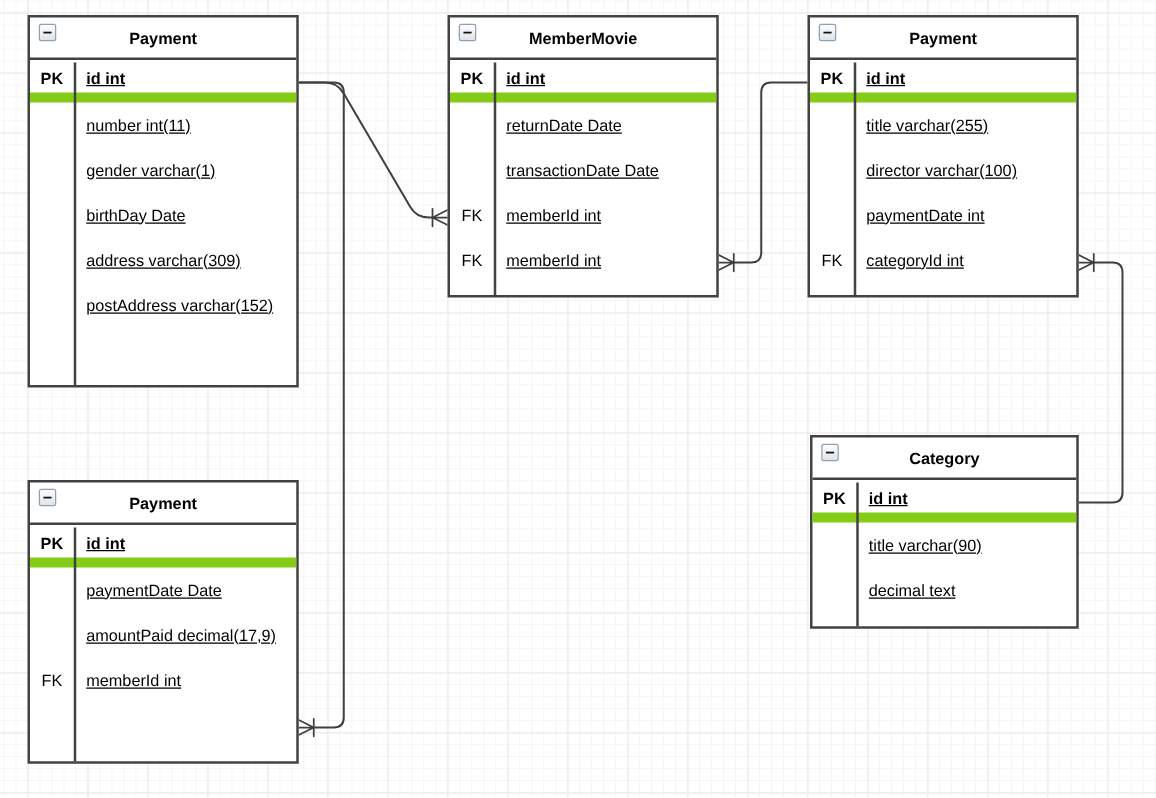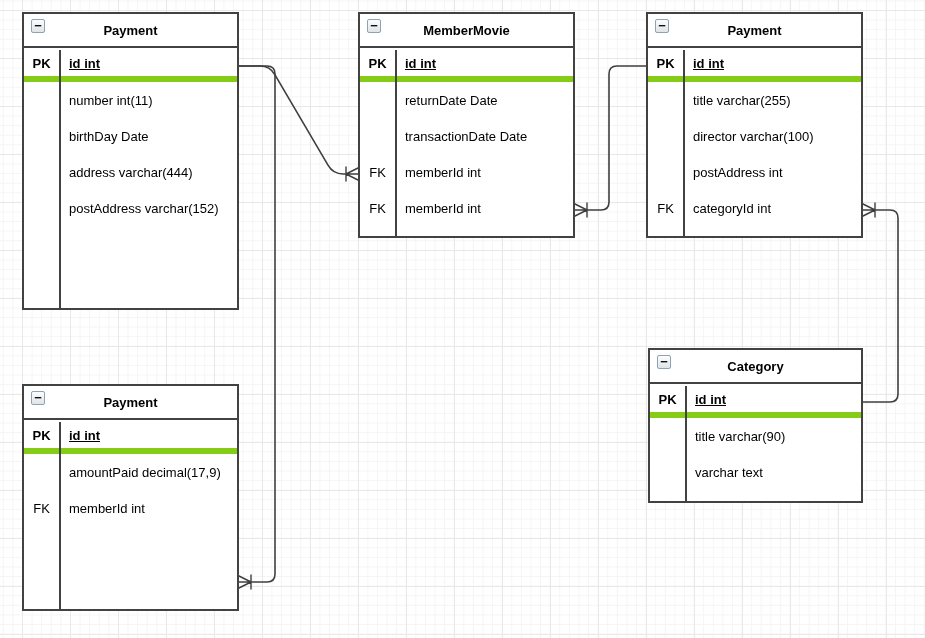--- a/index.html
+++ b/index.html
@@ -41,27 +41,27 @@
     display:flex; align-items:center; justify-content:center;
     font-size:13px; line-height:10px; color:#111;
     font-weight:bold;
   }
   .t-content { position:absolute; top:36px; left:0; right:0; bottom:0; }
   .t-content::before {
     content:''; position:absolute; left:35px; top:0; bottom:0;
     width:1.5px; background:#424242;
   }
   .t-row { display:flex; height:36px; align-items:center; }
-  .t-row.pk-row { height:32px; border-bottom:6px solid #84cc16; }
+  .t-row.pk-row { height:32px; border-bottom:8px solid #84cc16; }
   .t-key {
     width:35px; flex:0 0 35px; text-align:center;
   }
   .pk-row .t-key { font-weight:bold; }
-  .t-field { flex:1; padding-left:10px; white-space:nowrap; }
-  .pk-row .t-field { font-weight:bold; text-decoration:underline; }
+  .t-field { flex:1; padding-left:10px; white-space:nowrap;text-decoration:underline; }
+  .pk-row .t-field { font-weight:bold; }
   svg.edges {
     position:absolute; left:0; top:0;
     pointer-events:none;
   }
   svg.edges path {
     fill:none; stroke:#3f3f3f; stroke-width:1.6; stroke-linejoin:round; stroke-linecap:round;
   }
   svg.edges path.marker { stroke-width:1.4; }
 </style>
 </head>
@@ -96,25 +96,29 @@
         <div class="t-key">PK</div>
         <div class="t-field">id int</div>
       </div>
       <div>
           <div class="t-row">
             <div class="t-key"></div>
             <div class="t-field">number int(11)</div>
           </div>
           <div class="t-row">
             <div class="t-key"></div>
+            <div class="t-field">gender varchar(1)</div>
+          </div>
+          <div class="t-row">
+            <div class="t-key"></div>
             <div class="t-field">birthDay Date</div>
           </div>
           <div class="t-row">
             <div class="t-key"></div>
-            <div class="t-field">address varchar(444)</div>
+            <div class="t-field">address varchar(309)</div>
           </div>
           <div class="t-row">
             <div class="t-key"></div>
             <div class="t-field">postAddress varchar(152)</div>
           </div>
         </div>
     </div>
   </div>
     <div class="etable" style="left: 358px; top: 12px; width: 217px; height: 226px;">
     <div class="t-title">
@@ -160,21 +164,21 @@
           <div class="t-row">
             <div class="t-key"></div>
             <div class="t-field">title varchar(255)</div>
           </div>
           <div class="t-row">
             <div class="t-key"></div>
             <div class="t-field">director varchar(100)</div>
           </div>
           <div class="t-row">
             <div class="t-key"></div>
-            <div class="t-field">postAddress int</div>
+            <div class="t-field">paymentDate int</div>
           </div>
           <div class="t-row">
             <div class="t-key">FK</div>
             <div class="t-field">categoryId int</div>
           </div>
         </div>
     </div>
   </div>
     <div class="etable" style="left: 22px; top: 384px; width: 217px; height: 227px;">
     <div class="t-title">
@@ -182,20 +186,24 @@
       <span>Payment</span>
     </div>
     <div class="t-content">
       <div class="t-row pk-row">
         <div class="t-key">PK</div>
         <div class="t-field">id int</div>
       </div>
       <div>
           <div class="t-row">
             <div class="t-key"></div>
+            <div class="t-field">paymentDate Date</div>
+          </div>
+          <div class="t-row">
+            <div class="t-key"></div>
             <div class="t-field">amountPaid decimal(17,9)</div>
           </div>
           <div class="t-row">
             <div class="t-key">FK</div>
             <div class="t-field">memberId int</div>
           </div>
         </div>
     </div>
   </div>
     <div class="etable" style="left: 648px; top: 348px; width: 215px; height: 155px;">
@@ -208,18 +216,18 @@
         <div class="t-key">PK</div>
         <div class="t-field">id int</div>
       </div>
       <div>
           <div class="t-row">
             <div class="t-key"></div>
             <div class="t-field">title varchar(90)</div>
           </div>
           <div class="t-row">
             <div class="t-key"></div>
-            <div class="t-field">varchar text</div>
+            <div class="t-field">decimal text</div>
           </div>
         </div>
     </div>
   </div>
   </div>
 
 </body></html>

